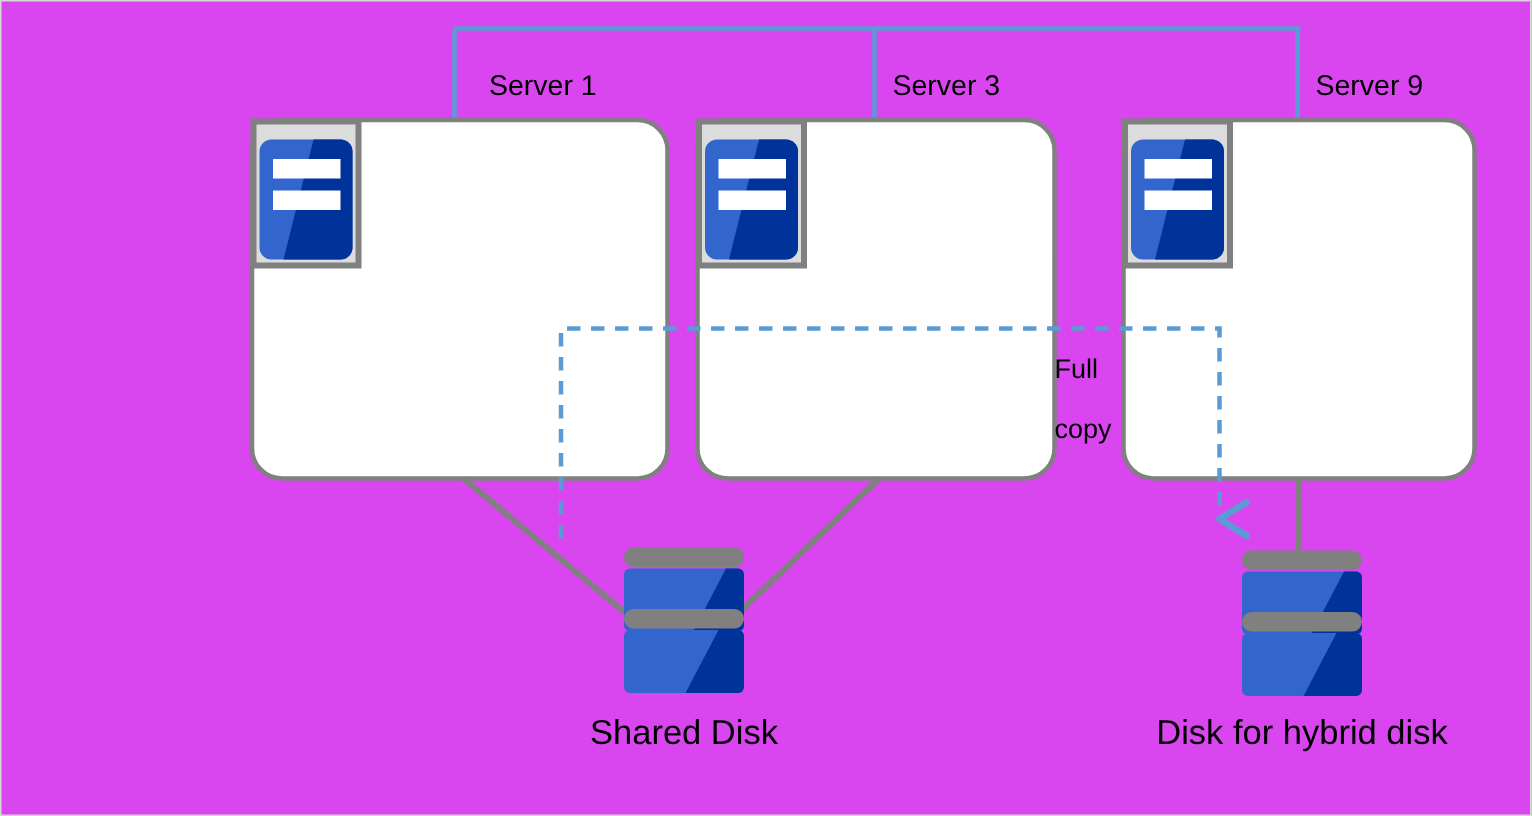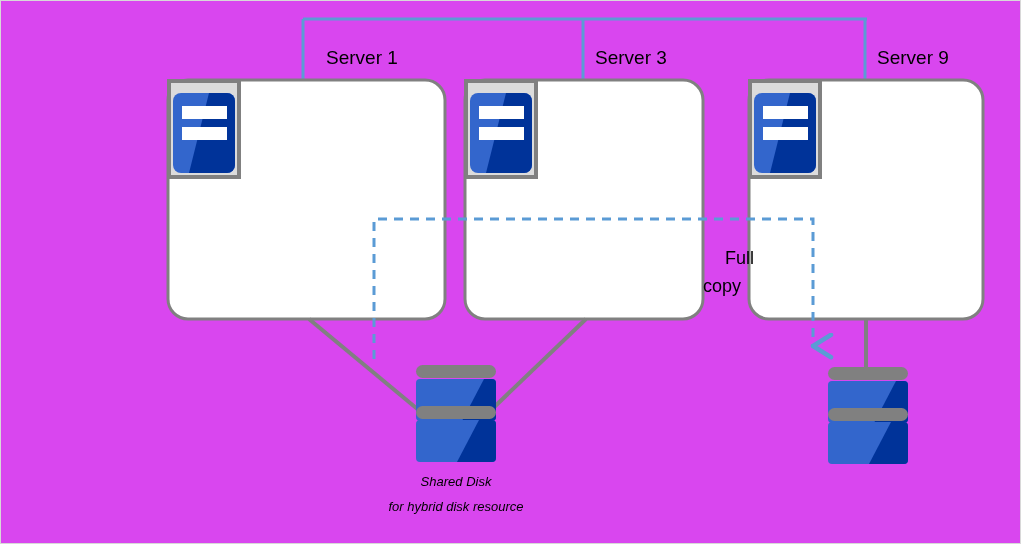--- a/index.html
+++ b/index.html
@@ -33,21 +33,21 @@
     color: #000000;
     white-space: nowrap;
     line-height: 1.35;
   }
   .label.center {
     text-align: center;
     white-space: normal;
   }
   .srv-label { font-size: 19px; }
   .copy-label { font-size: 18px; line-height: 1.45; }
-  .disk-caption { font-size: 13px; font-style: italic; }
+  .disk-caption { font-size: 23px; }
 </style>
 </head>
 <body>
 
 <div id="canvas">
 
   <svg id="diagram-svg" viewBox="0 0 1021 544" xmlns="http://www.w3.org/2000/svg">
     <defs>
 
       <linearGradient id="gradDiskTop" x1="0" y1="0" x2="1" y2="0">
@@ -132,20 +132,20 @@
       <path d="M 373 358 L 373 218 L 812 218 L 812 345" fill="none" stroke="#5B9BD5" stroke-width="3" stroke-dasharray="9 7" marker-end="url(#arrowBlue)"></path>
     </g>
   </svg>
 
   <div class="label srv-label" style="left:325px; top:44px;">Server 1</div>
 
   <div class="label srv-label" style="left:594px; top:44px;">Server 3</div>
 
   <div class="label srv-label" style="left:876px; top:44px;">Server 9</div>
 
-  <div class="label copy-label" style="left:702px; top:244px;margin-left:22px;">Full</div>
+  <div class="label copy-label" style="left:702px; top:232px;">Full</div>
   <div class="label copy-label" style="left:702px; top:272px;">copy</div>
 
   <div class="label center disk-caption" style="left:335px; top:472px; width:240px;">Shared Disk</div>
-  <div class="label center disk-caption" style="left:335px; top:497px; width:240px;">for hybrid disk resource</div>
 
+  <div class="label center disk-caption" style="left:752px; top:472px; width:230px;">Disk for hybrid disk</div>
 
 </div>
 
 </body></html>

